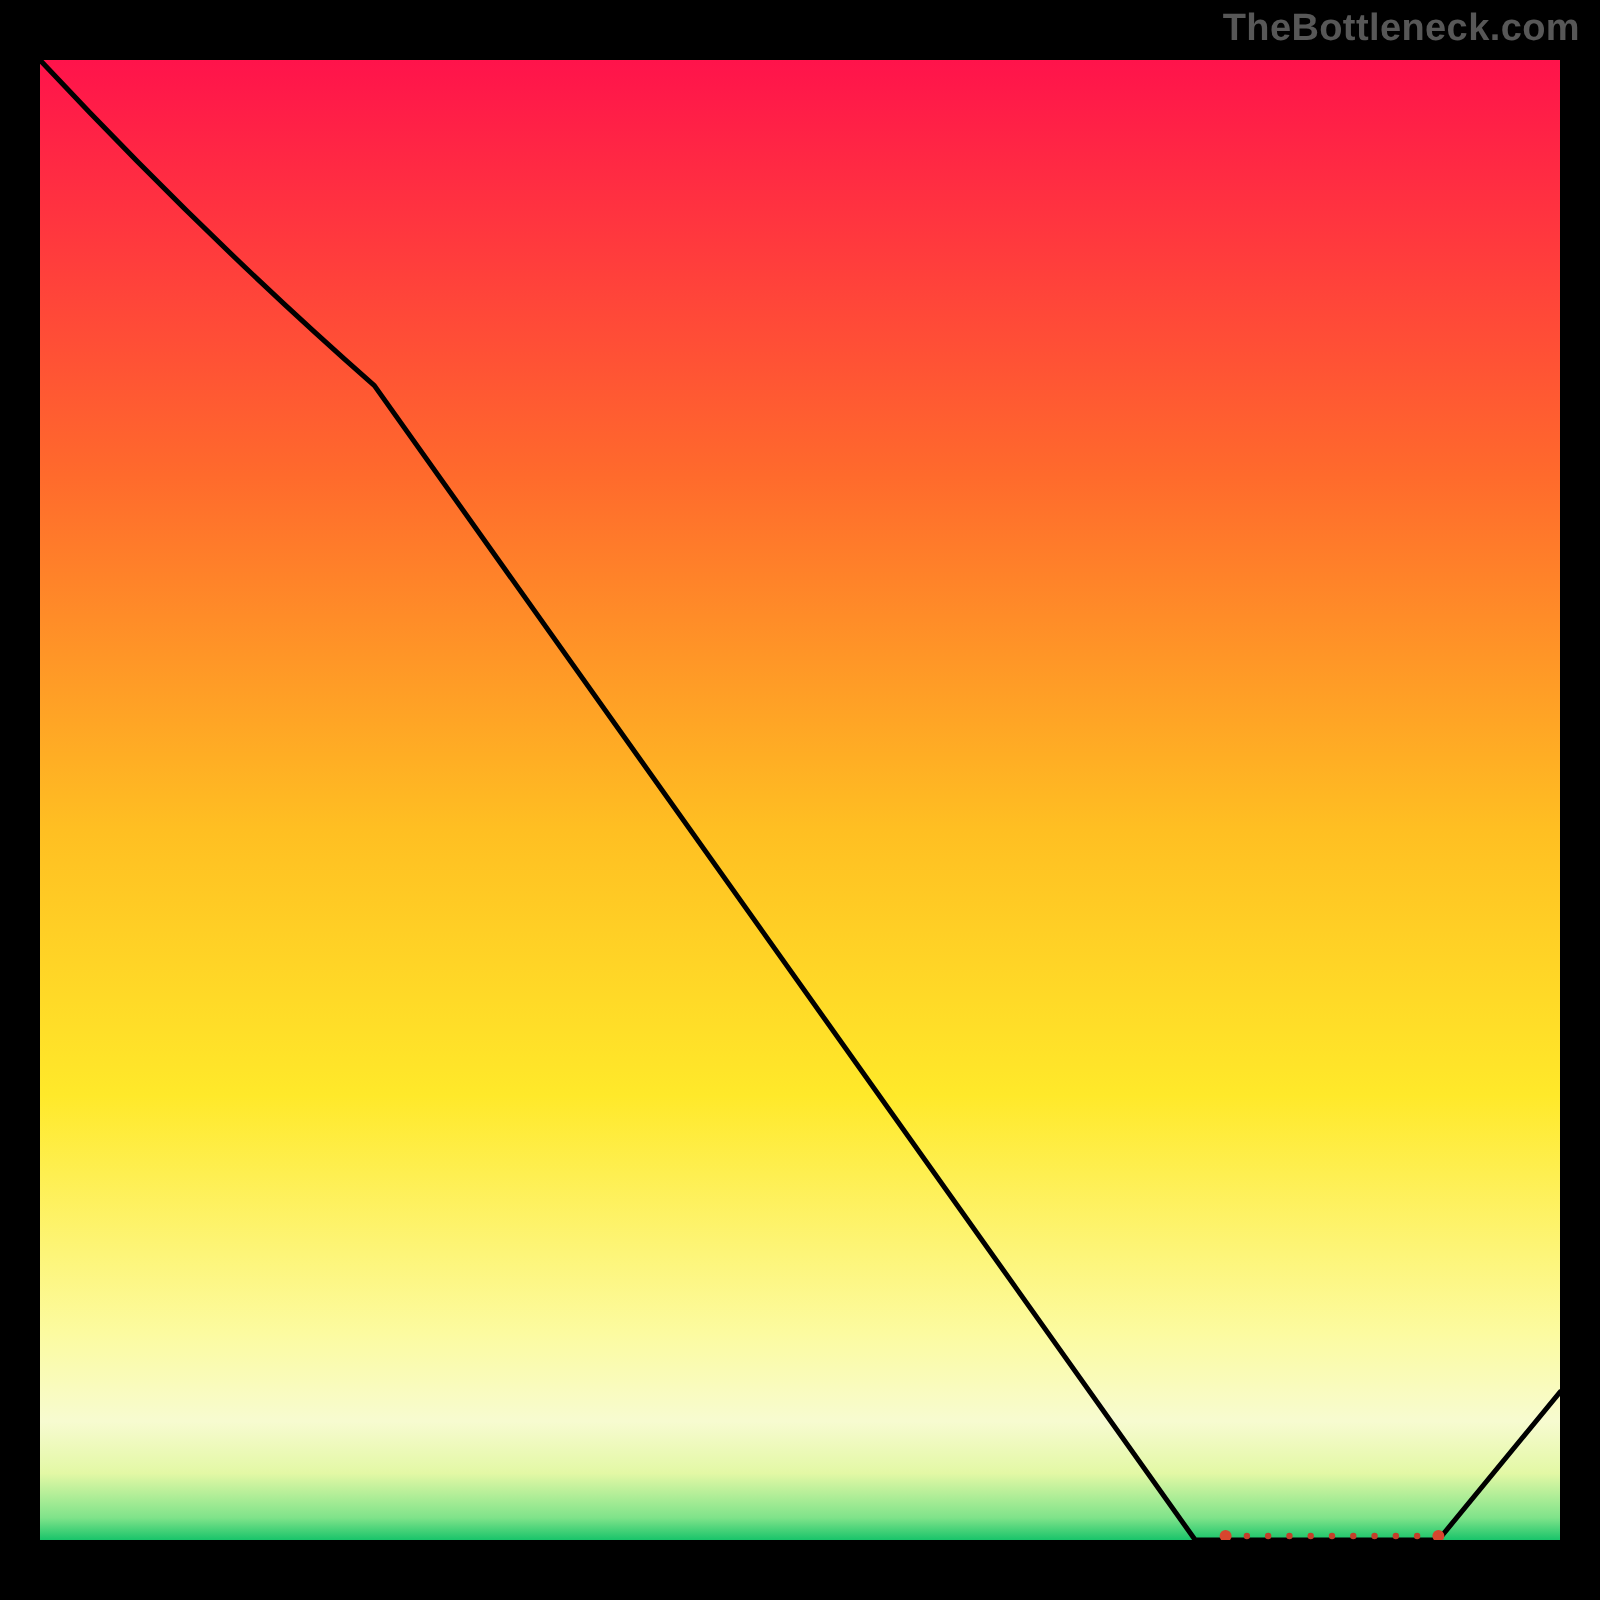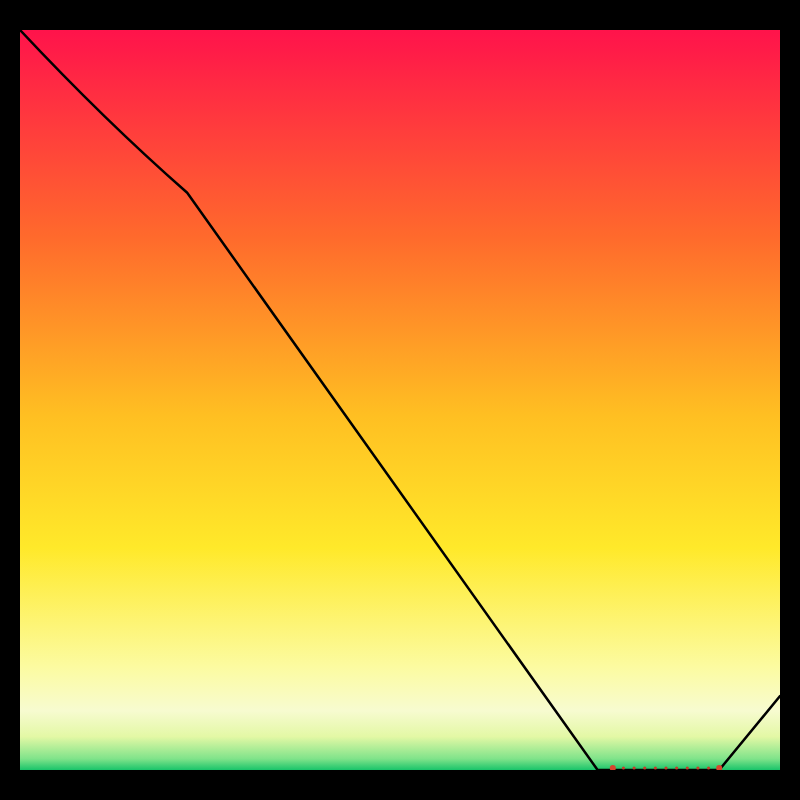--- a/index.html
+++ b/index.html
@@ -38,20 +38,21 @@
     display: block;
     width: 760px;
     height: 740px;
   }
 </style>
 </head>
 <body>
 
 <div class="stage">
 
+  <div class="watermark">TheBottleneck.com</div>
 
   <div class="plot">
     <svg id="svg" viewBox="0 0 760 740">
       <defs>
         <linearGradient id="bg-grad" x1="0" y1="0" x2="0" y2="1">
             <stop offset="0%" stop-color="#ff134b"></stop>
             <stop offset="28.000000000000004%" stop-color="#ff6a2c"></stop>
             <stop offset="52%" stop-color="#ffbf22"></stop>
             <stop offset="70%" stop-color="#ffe92a"></stop>
             <stop offset="86%" stop-color="#fcfba0"></stop>

